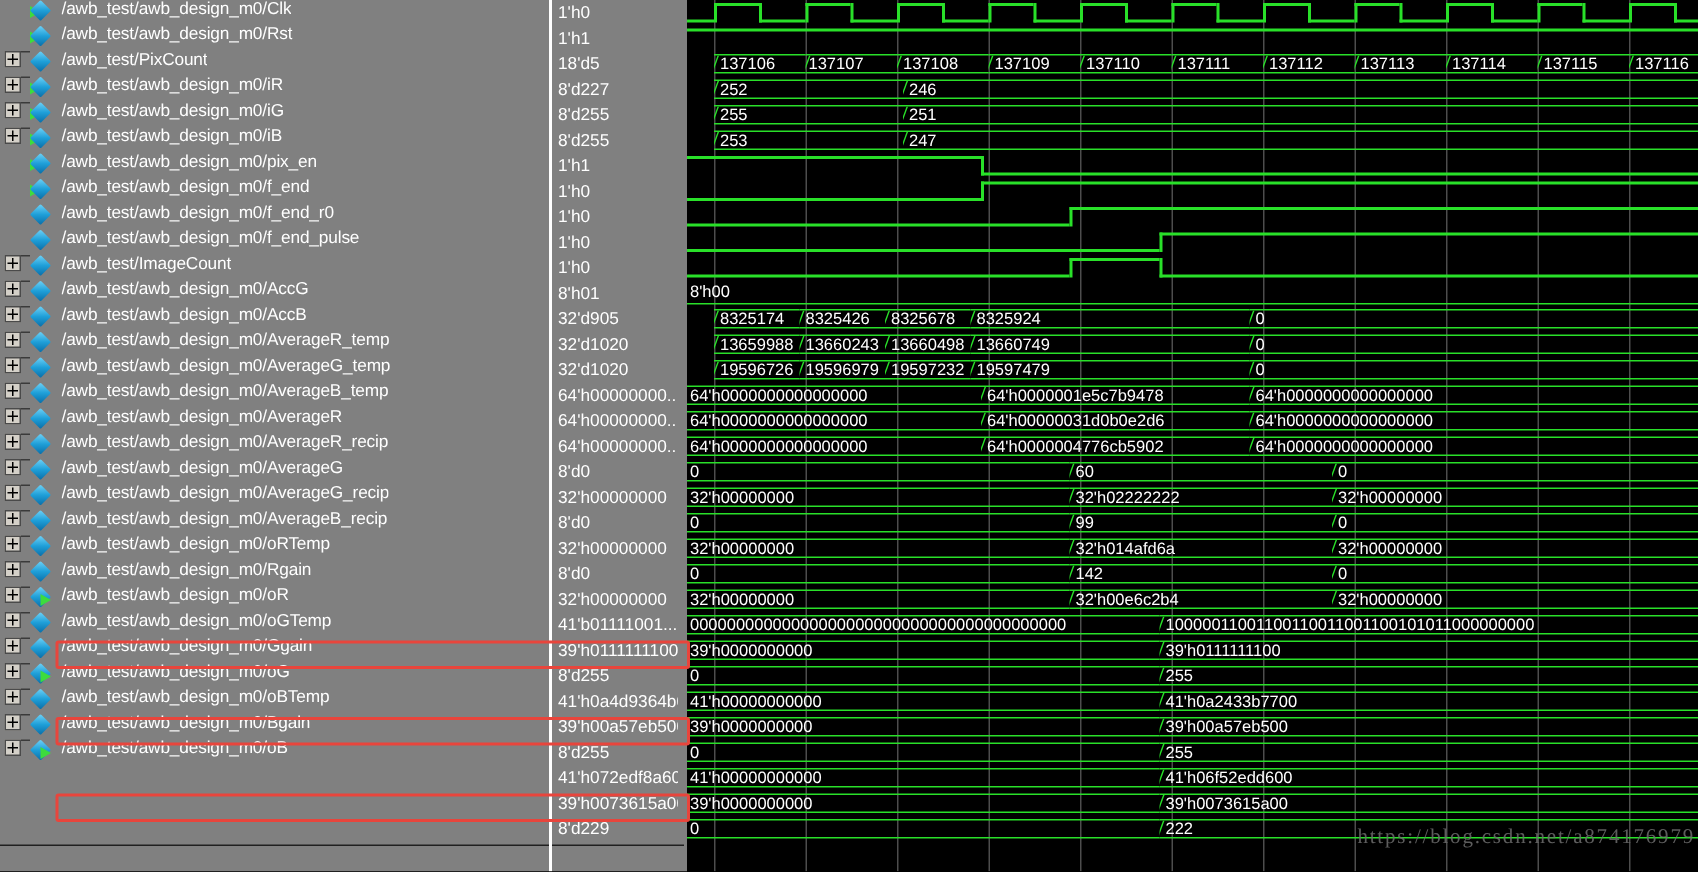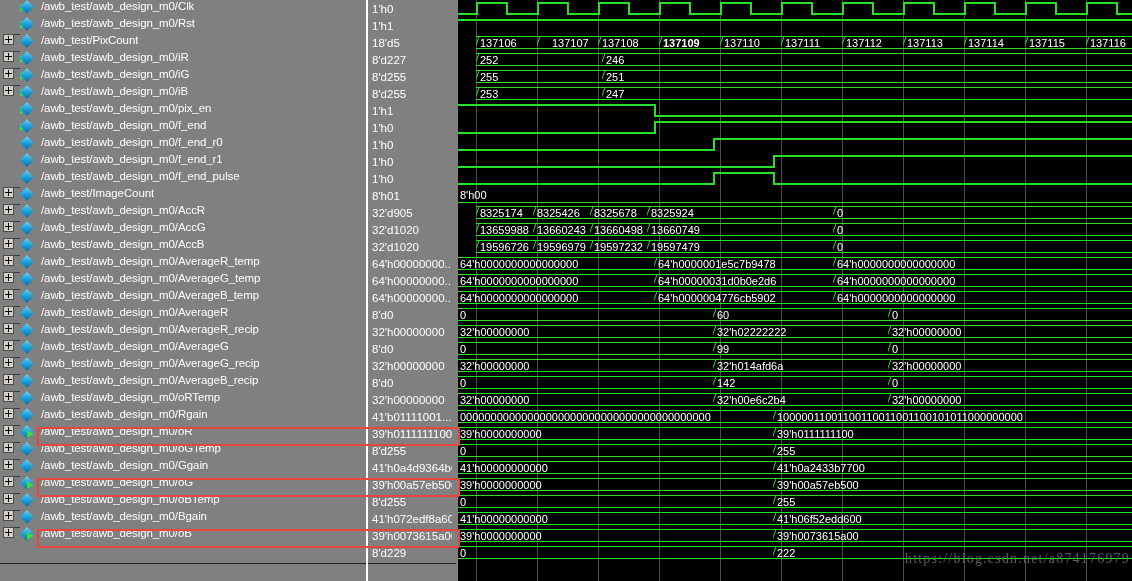--- a/index.html
+++ b/index.html
@@ -319,45 +319,29 @@
             <div class="diamond"></div>
           </div>
           <span class="sig-name">/awb_test/awb_design_m0/f_end_r0</span>
         </div>
         <div class="srow">
           <div class="expander hidden"></div>
           <div class="connector pad"></div>
           <div class="diamond-wrap">
             <div class="diamond"></div>
           </div>
-          <span class="sig-name">/awb_test/awb_design_m0/f_end_r1</span>
-        </div>
-        <div class="srow">
-          <div class="expander hidden"></div>
-          <div class="connector pad"></div>
-          <div class="diamond-wrap">
-            <div class="diamond"></div>
-          </div>
           <span class="sig-name">/awb_test/awb_design_m0/f_end_pulse</span>
         </div>
         <div class="srow">
           <div class="expander"></div>
           <div class="connector"></div>
           <div class="diamond-wrap">
             <div class="diamond"></div>
           </div>
           <span class="sig-name">/awb_test/ImageCount</span>
-        </div>
-        <div class="srow">
-          <div class="expander"></div>
-          <div class="connector"></div>
-          <div class="diamond-wrap">
-            <div class="diamond"></div>
-          </div>
-          <span class="sig-name">/awb_test/awb_design_m0/AccR</span>
         </div>
         <div class="srow">
           <div class="expander"></div>
           <div class="connector"></div>
           <div class="diamond-wrap">
             <div class="diamond"></div>
           </div>
           <span class="sig-name">/awb_test/awb_design_m0/AccG</span>
         </div>
         <div class="srow">
@@ -607,23 +591,23 @@
           <div class="edge" style="left: 628px; top: 2px; height: 13px;"></div>
           <div class="lvl" style="left: 628px; width: 30px; top: 2px;"></div>
           <div class="edge" style="left: 658px; top: 2px; height: 13px;"></div>
           <div class="lvl" style="left: 658px; width: 16px; top: 13px;"></div>
         </div>
         <div class="wrow" style="top: 17px;">
           <div class="lvl" style="left: 0px; width: 674px; top: 2px;"></div>
         </div>
         <div class="wrow" style="top: 34px;">
           <div class="bus" style="left: 18px; width: 61px;"><div class="bus-notch-l"></div><span class="lbl" style="padding-left: 4px;">137106</span></div>
-          <div class="bus" style="left: 79px; width: 61px;"><div class="bus-notch-l"></div><span class="lbl" style="padding-left: 15px;">137107</span></div>
+          <div class="bus" style="left: 79px; width: 61px;"><div class="bus-notch-l"></div><span class="lbl" style="padding-left: 2px;">137107</span></div>
           <div class="bus" style="left: 140px; width: 61px;"><div class="bus-notch-l"></div><span class="lbl" style="padding-left: 4px;">137108</span></div>
-          <div class="bus" style="left: 201px; width: 61px; font-weight: bold;"><div class="bus-notch-l"></div><span class="lbl" style="padding-left: 4px;">137109</span></div>
+          <div class="bus" style="left: 201px; width: 61px;"><div class="bus-notch-l"></div><span class="lbl" style="padding-left: 4px;">137109</span></div>
           <div class="bus" style="left: 262px; width: 61px;"><div class="bus-notch-l"></div><span class="lbl" style="padding-left: 4px;">137110</span></div>
           <div class="bus" style="left: 323px; width: 61px;"><div class="bus-notch-l"></div><span class="lbl" style="padding-left: 4px;">137111</span></div>
           <div class="bus" style="left: 384px; width: 61px;"><div class="bus-notch-l"></div><span class="lbl" style="padding-left: 4px;">137112</span></div>
           <div class="bus" style="left: 445px; width: 61px;"><div class="bus-notch-l"></div><span class="lbl" style="padding-left: 4px;">137113</span></div>
           <div class="bus" style="left: 506px; width: 61px;"><div class="bus-notch-l"></div><span class="lbl" style="padding-left: 4px;">137114</span></div>
           <div class="bus" style="left: 567px; width: 61px;"><div class="bus-notch-l"></div><span class="lbl" style="padding-left: 4px;">137115</span></div>
           <div class="bus" style="left: 628px; width: 46px;"><div class="bus-notch-l"></div><span class="lbl" style="padding-left: 4px;">137116</span></div>
         </div>
         <div class="wrow" style="top: 51px;">
           <div class="bus" style="left: 18px; width: 126px;"><div class="bus-notch-l"></div><span class="lbl" style="padding-left: 4px;">252</span></div>

